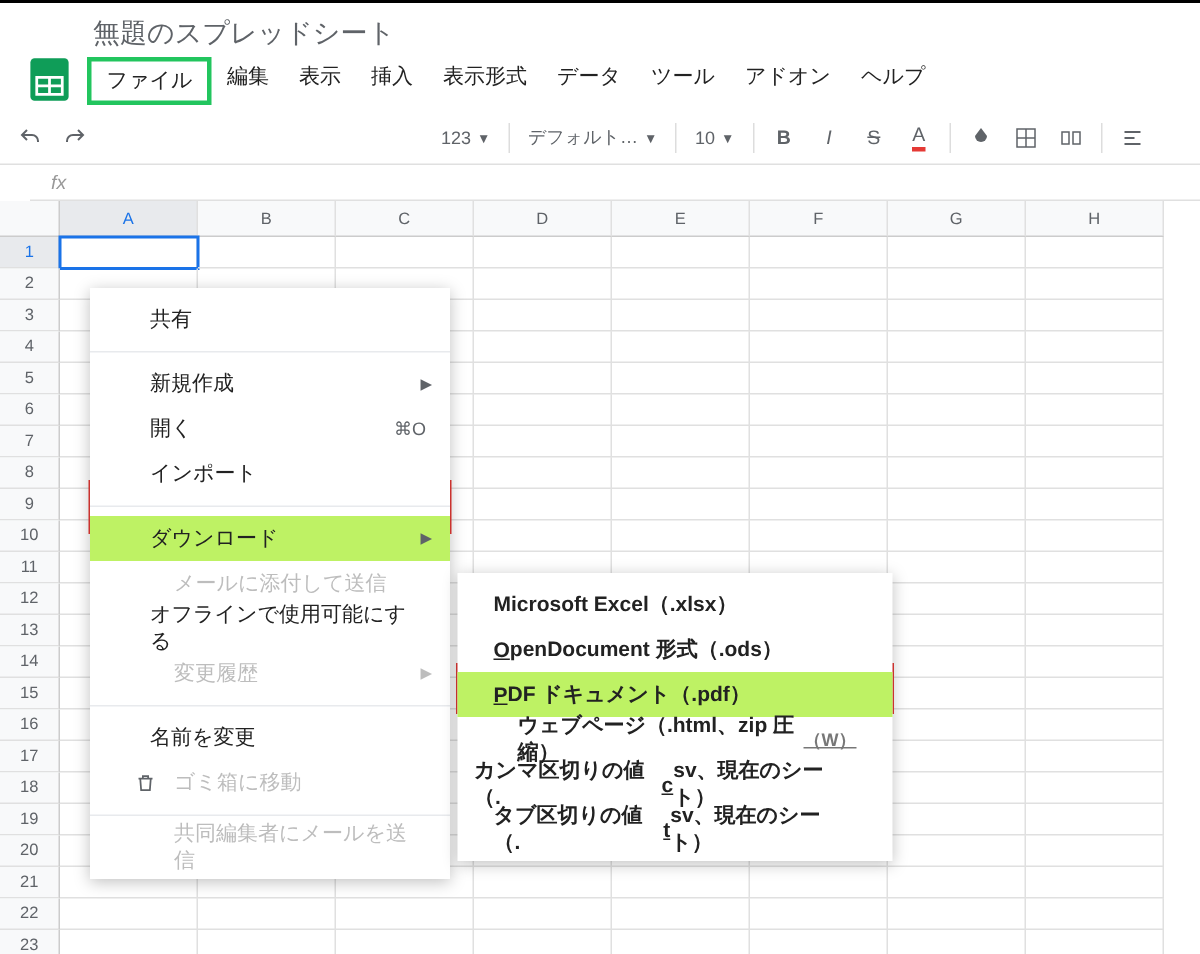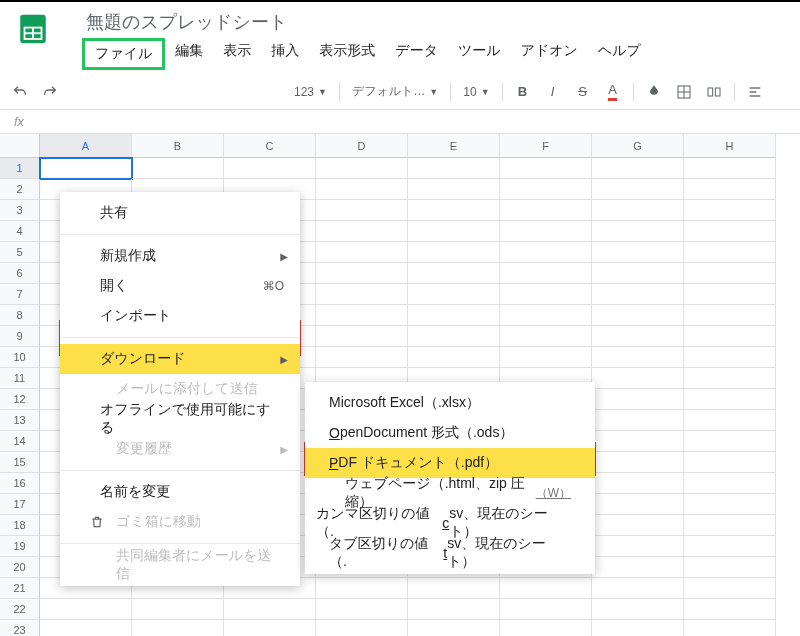--- a/index.html
+++ b/index.html
@@ -1,48 +1,48 @@
 <!DOCTYPE html>
 <html><head>
 <meta charset="utf-8">
 <style>
   * { box-sizing: border-box; margin: 0; padding: 0; }
   body { font-family: Arial, "Hiragino Sans", "Meiryo", sans-serif; font-size: 13px; color: #222; background: #fff; width: 800px; }
-  .topbar { display:flex; align-items:flex-start; padding:6px 8px 0 8px; border-top:2px solid #000;gap:24px; }
+  .topbar { display:flex; align-items:flex-end; padding:6px 8px 0 8px; border-top:2px solid #000; }
   .logo { width:34px; height:34px; margin:4px 8px 0 8px; position:relative; }
   .logo svg { width:100%; height:100%; }
   .doc-area { flex:1; }
   .doc-title { font-size:18px; color:#5f6368; padding:2px 4px; }
   .menubar { display:flex; gap:0; margin-top:2px; }
   .menu-item { padding:4px 10px; cursor:pointer; font-size:14px; }
   .hl-red { border:3px solid #22c55e; }
   .toolbar { display:flex; align-items:center; height:36px; padding:0 6px; border-bottom:1px solid #e0e0e0; margin-top:4px; gap:2px; }
   .tb-btn { width:28px; height:28px; display:flex; align-items:center; justify-content:center; color:#5f6368; cursor:pointer; }
   .tb-sep { width:1px; height:20px; background:#ddd; margin:0 4px; }
   .tb-text { padding:0 6px; color:#5f6368; font-size:12px; display:flex; align-items:center; gap:4px; }
-  .fx-row { display:flex; align-items:center; height:24px; border-bottom:1px solid #e0e0e0; padding-left:14px; color:#999; font-style:italic; }
+  .fx-row { display:flex; align-items:center; height:24px; border-bottom:1px solid #e0e0e0; padding-left:14px; color:#999; font-style:italic;margin-left:20px; }
   .grid-wrap { position:relative; }
   .grid { display:grid; grid-template-columns: 40px repeat(8, 92px); }
   .colhead { background:#f8f9fa; border-right:1px solid #e0e0e0; border-bottom:1px solid #ccc; height:24px; display:flex; align-items:center; justify-content:center; font-size:11px; color:#5f6368; }
   .corner { background:#f8f9fa; border-right:1px solid #ccc; border-bottom:1px solid #ccc; }
   .rowhead { background:#f8f9fa; border-right:1px solid #ccc; border-bottom:1px solid #e0e0e0; height:21px; display:flex; align-items:center; justify-content:center; font-size:11px; color:#5f6368; }
   .cell { border-right:1px solid #e0e0e0; border-bottom:1px solid #e0e0e0; height:21px; }
   .cell.selected { outline:2px solid #1a73e8; outline-offset:-1px; }
   .rowhead.sel, .colhead.sel { background:#e8eaed; color:#1a73e8; }
   
   .menu-panel { position:absolute; background:#fff; box-shadow:0 2px 10px rgba(0,0,0,0.25); padding:6px 0; z-index:10; min-width:240px; }
   .file-menu { left:60px; top:58px; width:240px; }
-  .sub-menu { left:305px; top:248px; width:290px; }
+  .sub-menu { left:305px; top:248px; width:290px;font-weight:bold; }
   .m-row { display:flex; align-items:center; height:30px; padding:0 24px 0 40px; cursor:pointer; position:relative; font-size:14px; }
   .m-row.disabled { color:#bdbdbd; cursor:default;margin-left:16px; }
   .m-row .arrow { position:absolute; right:12px; color:#5f6368; font-size:10px; }
   .m-row .shortcut { position:absolute; right:16px; color:#5f6368; font-size:12px; }
   .m-row .icon-slot { position:absolute; left:12px; width:18px; display:flex; justify-content:center; color:#5f6368;}
   .m-div { height:1px; background:#e8eaed; margin:6px 0; }
-  .m-row.hl { background:#fde047; }
+  .m-row.hl { background:#bef264; }
   .hl-red-box { position:absolute; border:3px solid #e53935; pointer-events:none; }
   .chev { font-size:9px; }
 </style>
 </head>
 <body>
 
 <div class="topbar">
   <div class="logo">
     <svg viewBox="0 0 24 24">
         <rect x="3" y="2" width="18" height="20" rx="2" fill="#0f9d58"></rect>

